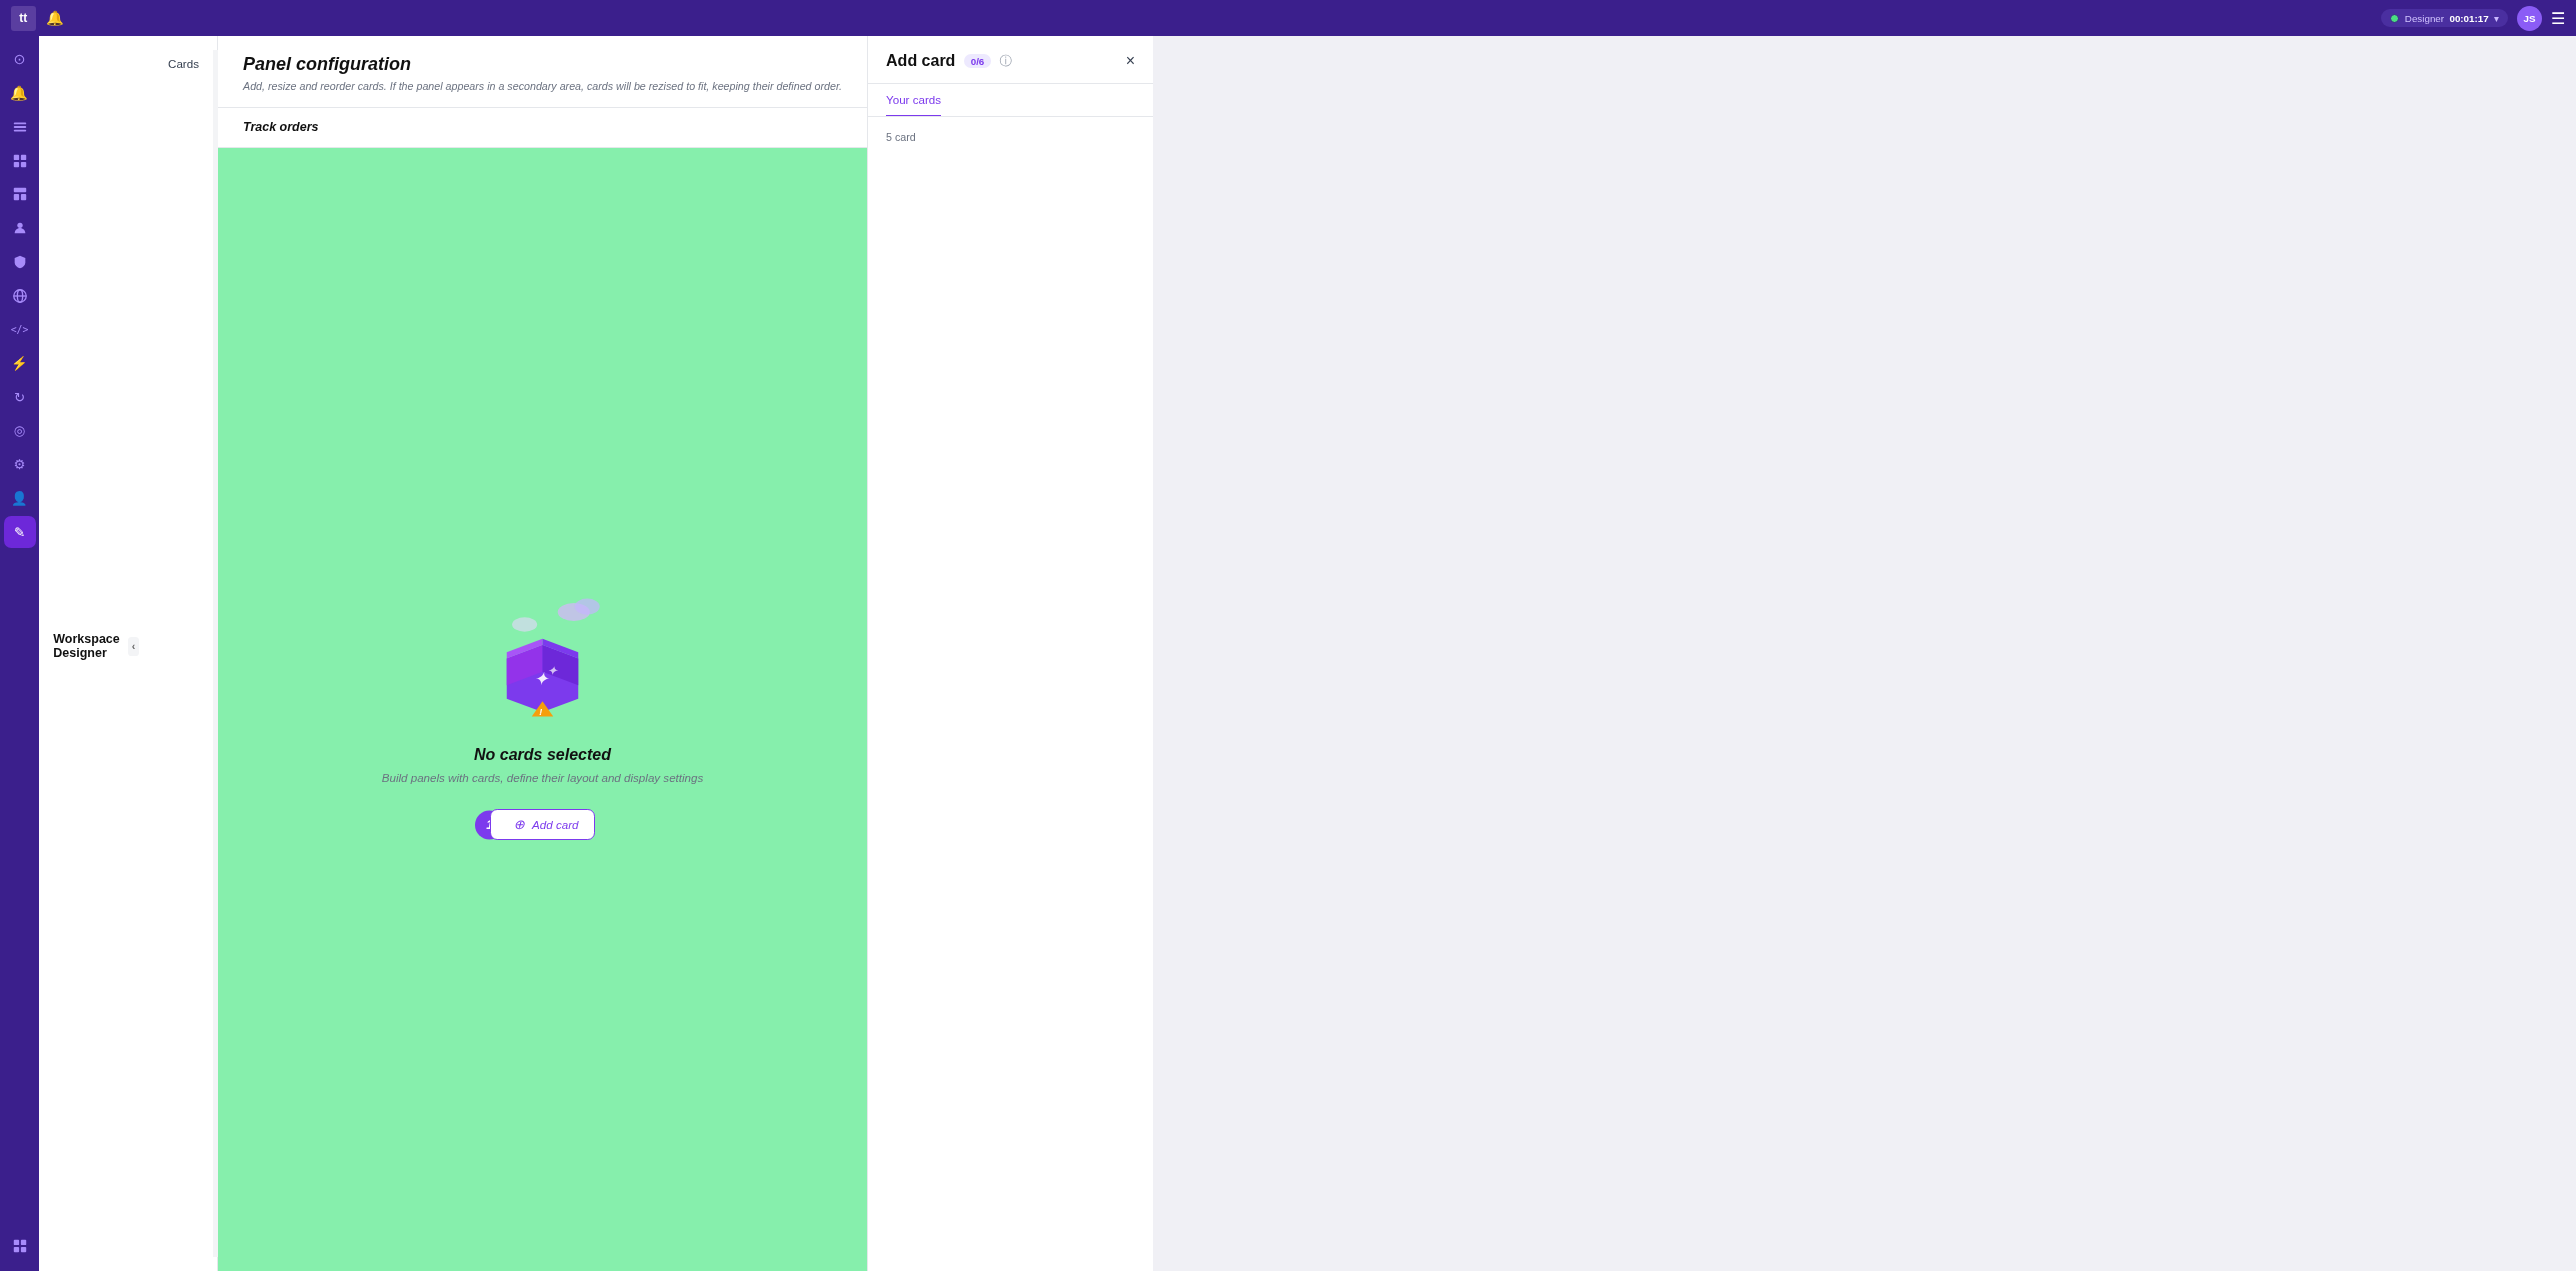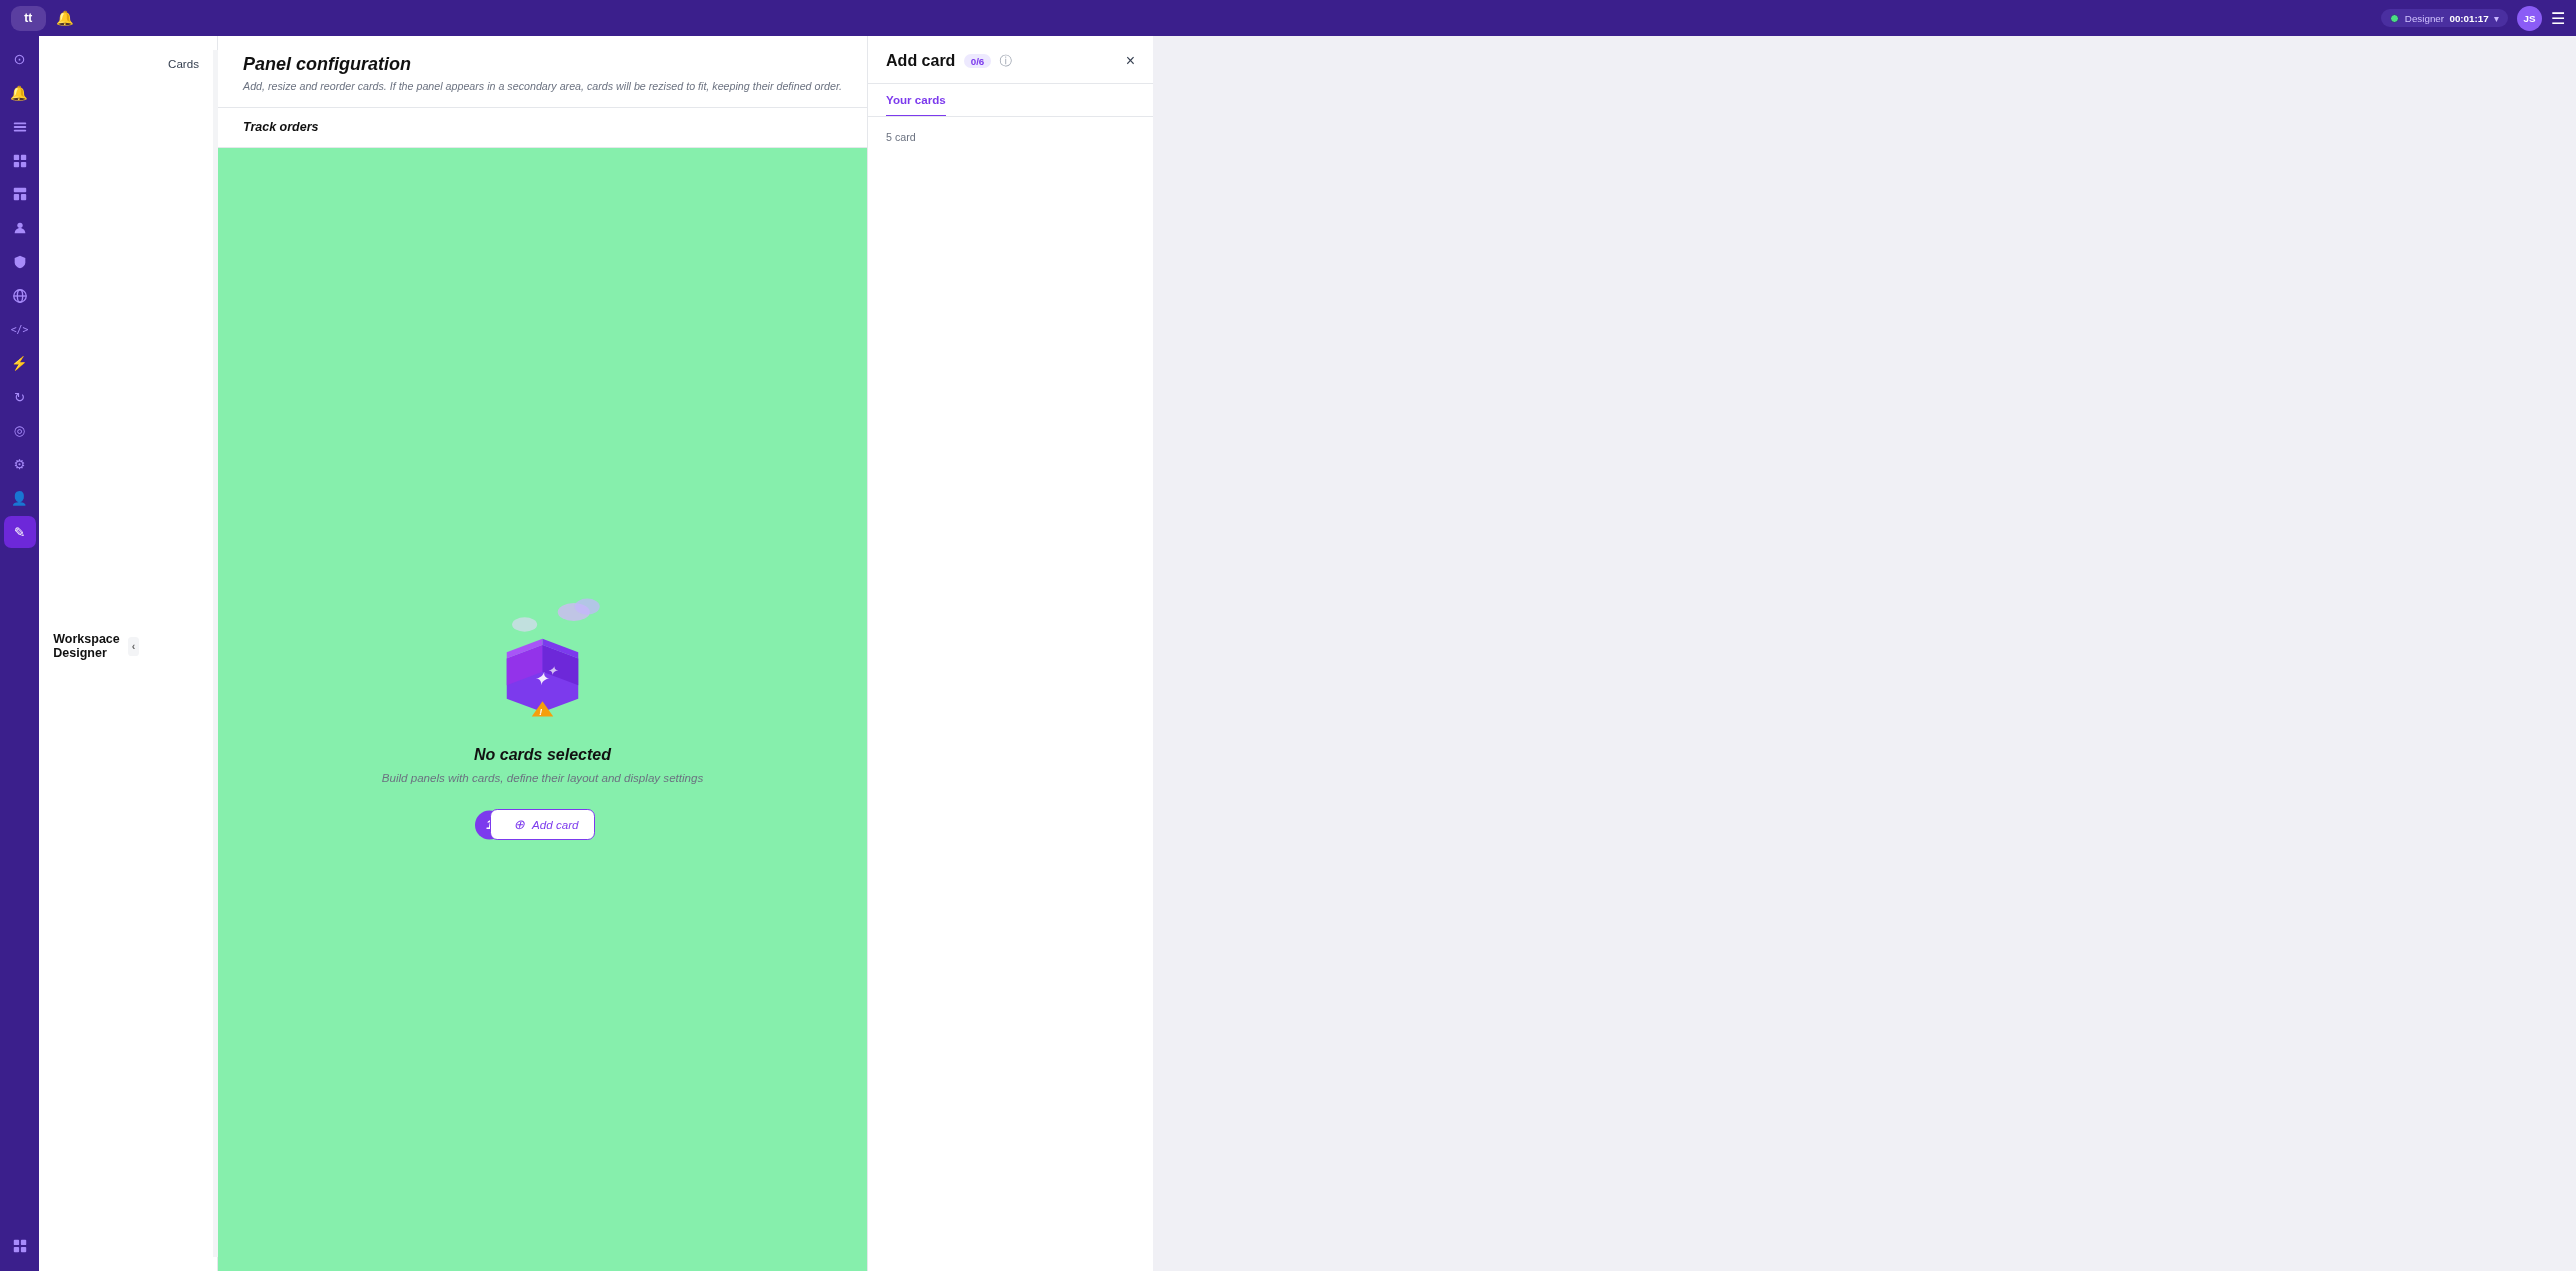--- a/index.html
+++ b/index.html
@@ -6,21 +6,21 @@
     body { font-family: -apple-system, BlinkMacSystemFont, 'Segoe UI', sans-serif; display: flex; height: 100vh; overflow: hidden; background: #f0f0f5; }
 
     
     .topbar {
       position: fixed; top: 0; left: 0; right: 0; height: 36px;
       background: #3b1f8c; display: flex; align-items: center;
       justify-content: space-between; padding: 0 10.7px; z-index: 100;
     }
     .topbar-left { display: flex; align-items: center; gap: 7.2px; }
     .topbar-logo {
-      width: 35px; height: 25px; background: #5a3ea0; border-radius: 9px;
+      width: 25px; height: 25px; background: #5a3ea0; border-radius: 3px;
       display: flex; align-items: center; justify-content: center;
       color: white; font-weight: bold; font-size: 12px;
     }
     .topbar-bell {
       width: 25px; height: 25px; display: flex; align-items: center;
       justify-content: center; color: #cbb8ff; font-size: 14.3px;
     }
     .topbar-right { display: flex; align-items: center; gap: 9px; }
     .topbar-available {
       display: flex; align-items: center; gap: 5.4px; background: #4a2fa0;
@@ -140,21 +140,21 @@
     .right-panel-info { color: #9ca3af; font-size: 12.5px; cursor: pointer; }
     .right-panel-close { color: #374151; font-size: 16px; cursor: pointer; }
 
     .right-panel-tabs {
       display: flex; padding: 0 18px; border-bottom: 0.9px solid #e5e7eb;
     }
     .right-panel-tab {
       padding: 9px 0; font-size: 11.6px; color: #374151; cursor: pointer;
       border-bottom: 1.8px solid transparent; margin-right: 18px;
     }
-    .right-panel-tab.active { color: #7c3aed; border-bottom: 1.8px solid #7c3aed; font-weight: 700; }
+    .right-panel-tab.active { color: #7c3aed; border-bottom: 1.8px solid #7c3aed; font-weight: 400; }
 
     .right-panel-body { padding: 14.3px 18px; flex: 1; }
     .right-panel-count { font-size: 10.7px; color: #6b7280; margin-bottom: 12.5px; }
 
     .card-item {
       display: flex; align-items: center; gap: 10.7px;
       padding: 10.7px 0; border-bottom: 0.9px solid #f3f4f6;
       position: relative;
     }
     .card-item-avatar {

